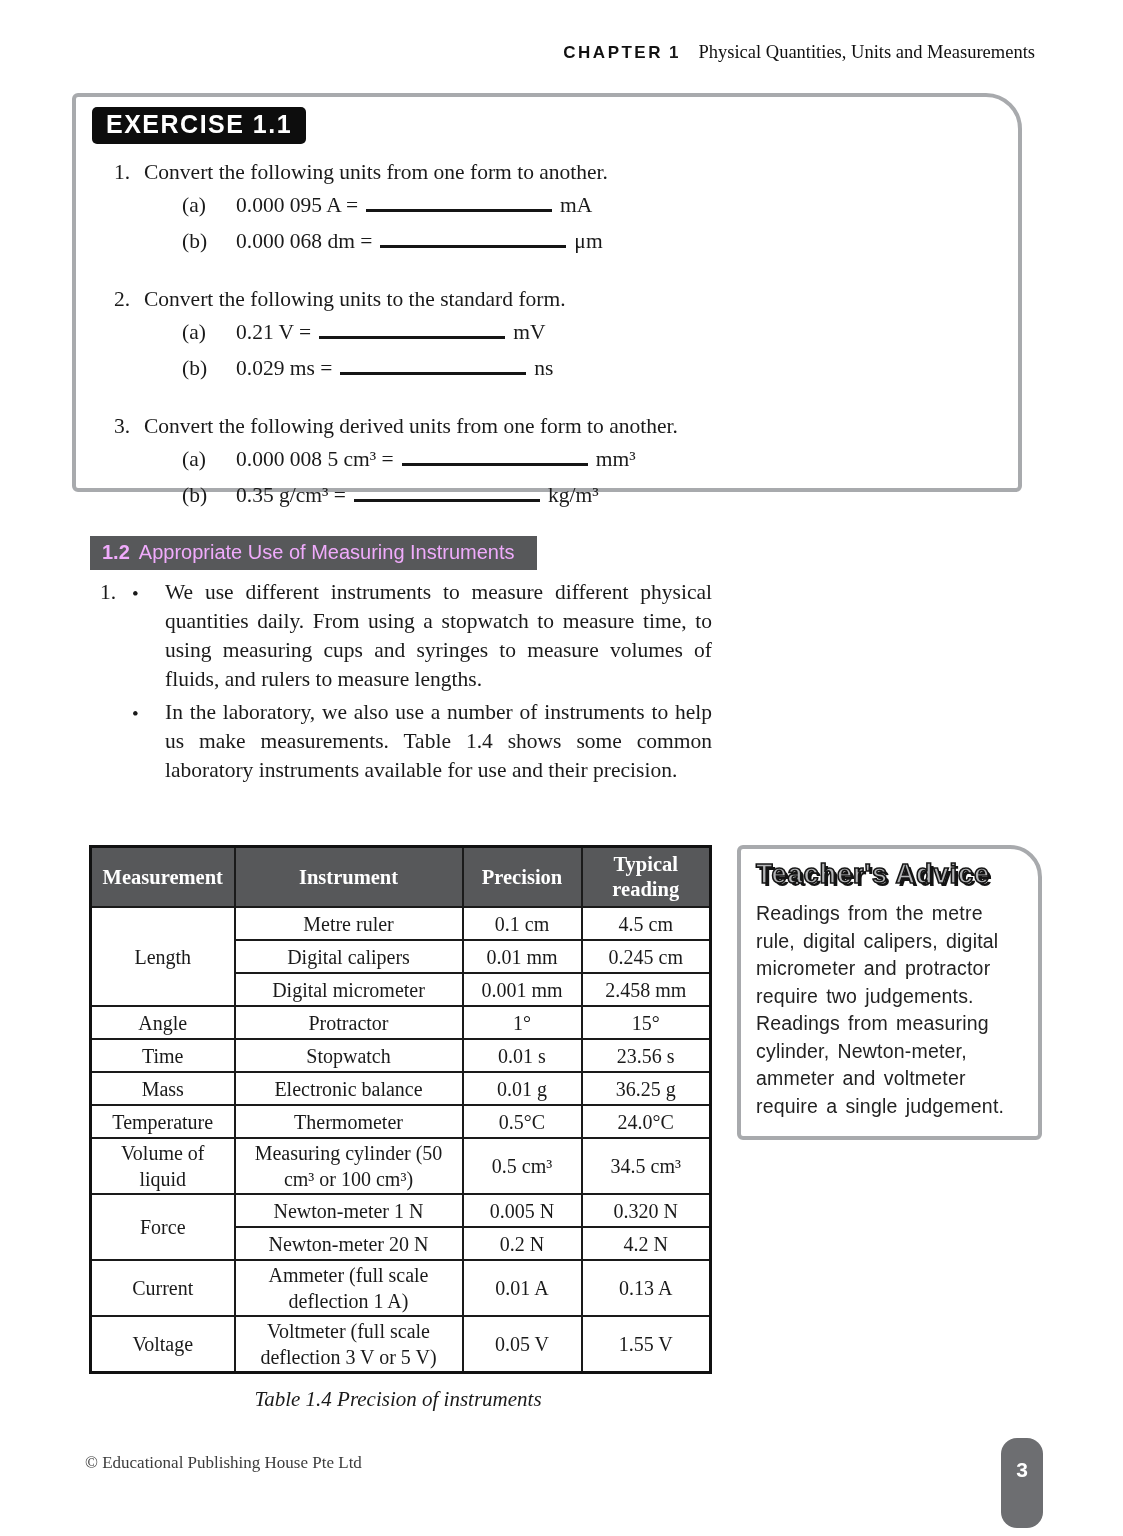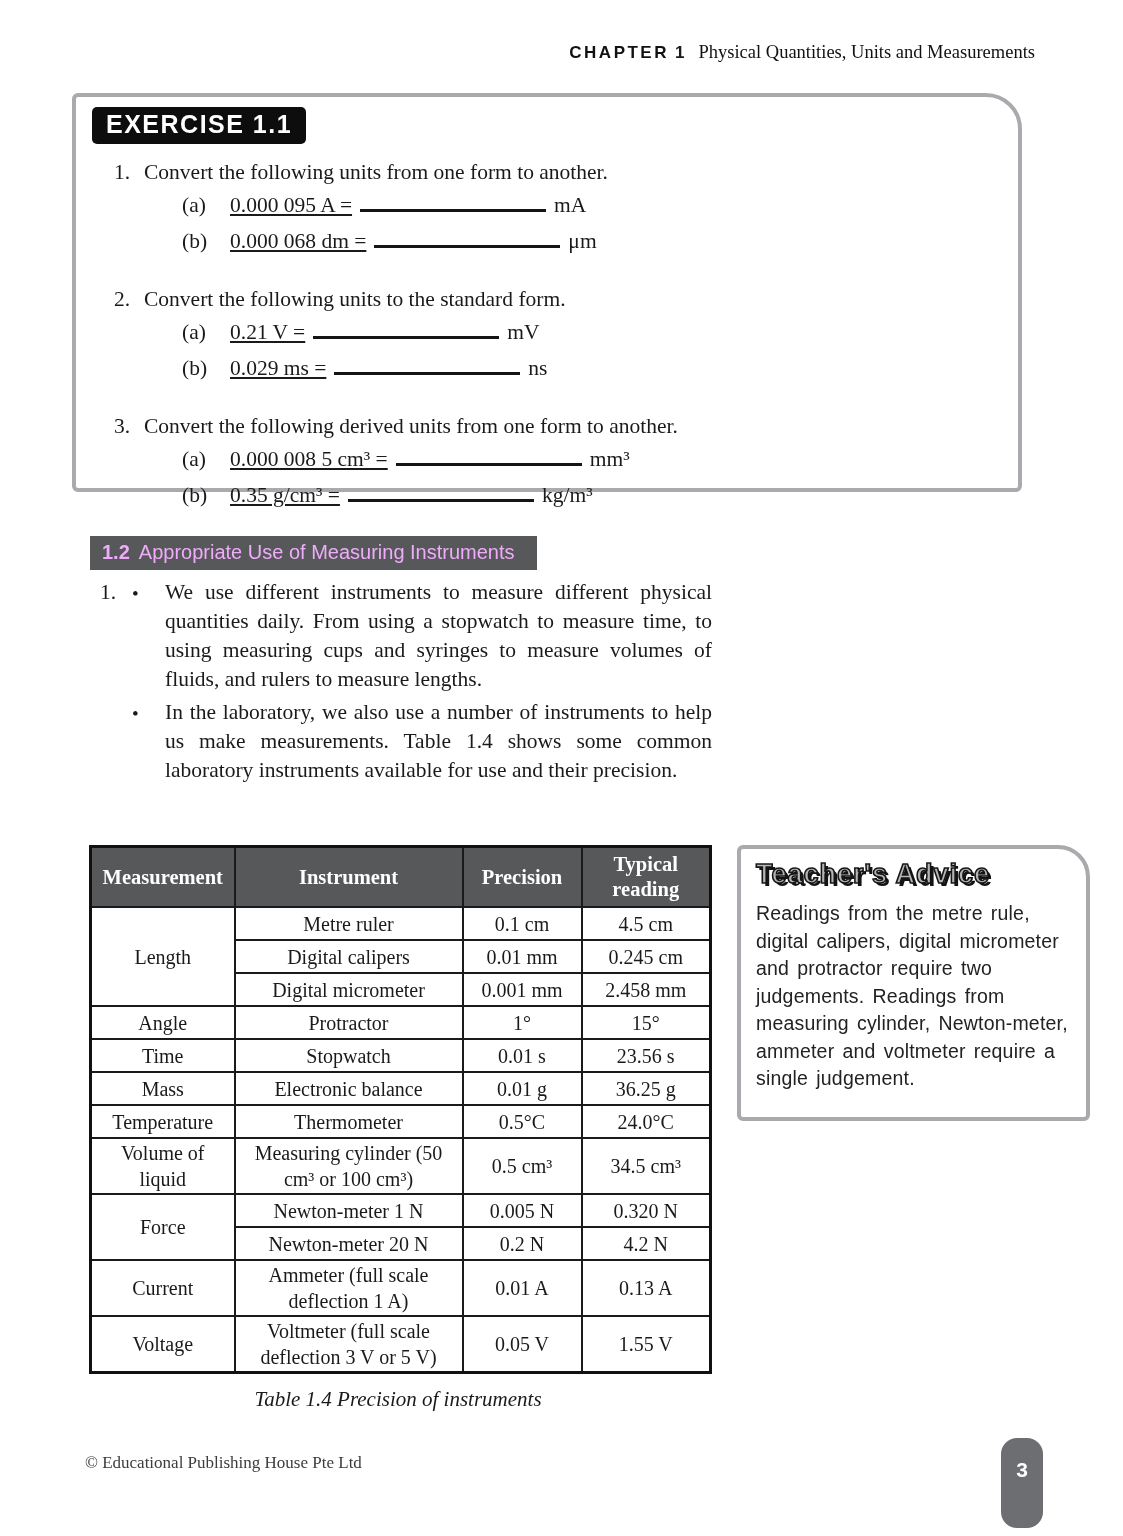--- a/index.html
+++ b/index.html
@@ -5,21 +5,21 @@
   html,body { margin:0; padding:0; background:#e8e8e8; }
   .page {
     position:relative; width:1123px; height:1536px; margin:0 auto;
     background:#ffffff; overflow:hidden;
     font-family:"Liberation Serif", serif; color:#1a1a1a;
   }
 
   
   .running-header {
     position:absolute; top:42px; right:88px;
-    display:flex; align-items:baseline; gap:14px; white-space:nowrap;
+    display:flex; align-items:baseline; gap:20px; white-space:nowrap;
   }
   .chapter-label {
     font-family:"Liberation Sans", sans-serif; font-weight:bold;
     font-size:17px; letter-spacing:2.5px; color:#111;
   }
   .chapter-number {
     font-family:"Liberation Sans", sans-serif; font-weight:bold;
     font-size:17px; margin-left:2px;
   }
   .chapter-title { font-size:18.5px; color:#111; }
@@ -38,21 +38,21 @@
   }
   .question { margin-top:13px; }
   .q-line { display:flex; font-size:21.5px; line-height:30px; }
   .q-num { width:26px; text-align:right; margin-left:12px; }
   .q-text { margin-left:14px; }
   .part {
     display:flex; align-items:baseline; font-size:21.5px; line-height:36px;
     margin-left:90px;
   }
   .part-label { width:34px; }
-  .part-lhs { margin-left:14px;text-decoration:underline; }
+  .part-lhs { margin-left:20px; }
   .blank {
     display:inline-block; width:186px; height:14px;
     border-bottom:3px solid #151515; margin:0 8px;
   }
   .gap-q { margin-top:25px; }
 
   
   .section-bar {
     position:absolute; left:90px; top:536px; width:447px; height:34px;
     box-sizing:border-box; background:#57585a; color:#f0abfc;
@@ -86,24 +86,24 @@
     border:2px solid #1a1a1a; text-align:center; vertical-align:middle;
     padding:1px 9px; height:29px; line-height:26px;
   }
   .table-caption {
     position:absolute; left:88px; top:1387px; width:620px; text-align:center;
     font-style:italic; font-size:21px;
   }
 
   
   .advice-box {
-    position:absolute; left:737px; top:845px; width:353px;
+    position:absolute; left:737px; top:845px; width:305px;
     box-sizing:border-box; border:4px solid #a8aaad;
     border-radius:6px 32px 6px 6px; background:#fff;
-    padding:8px 13px 24px 15px;
+    padding:8px 13px 16px 15px;
   }
   .advice-title {
     font-family:"Liberation Sans", sans-serif; font-weight:bold;
     font-size:27px; letter-spacing:1px; color:#b4b5b7;
     -webkit-text-stroke:1.6px #141414;
     text-shadow:3px 3px 0 #141414;
     margin:2px 0 10px;
   }
   .advice-text {
     font-family:"Liberation Sans", sans-serif; font-size:19.5px;

